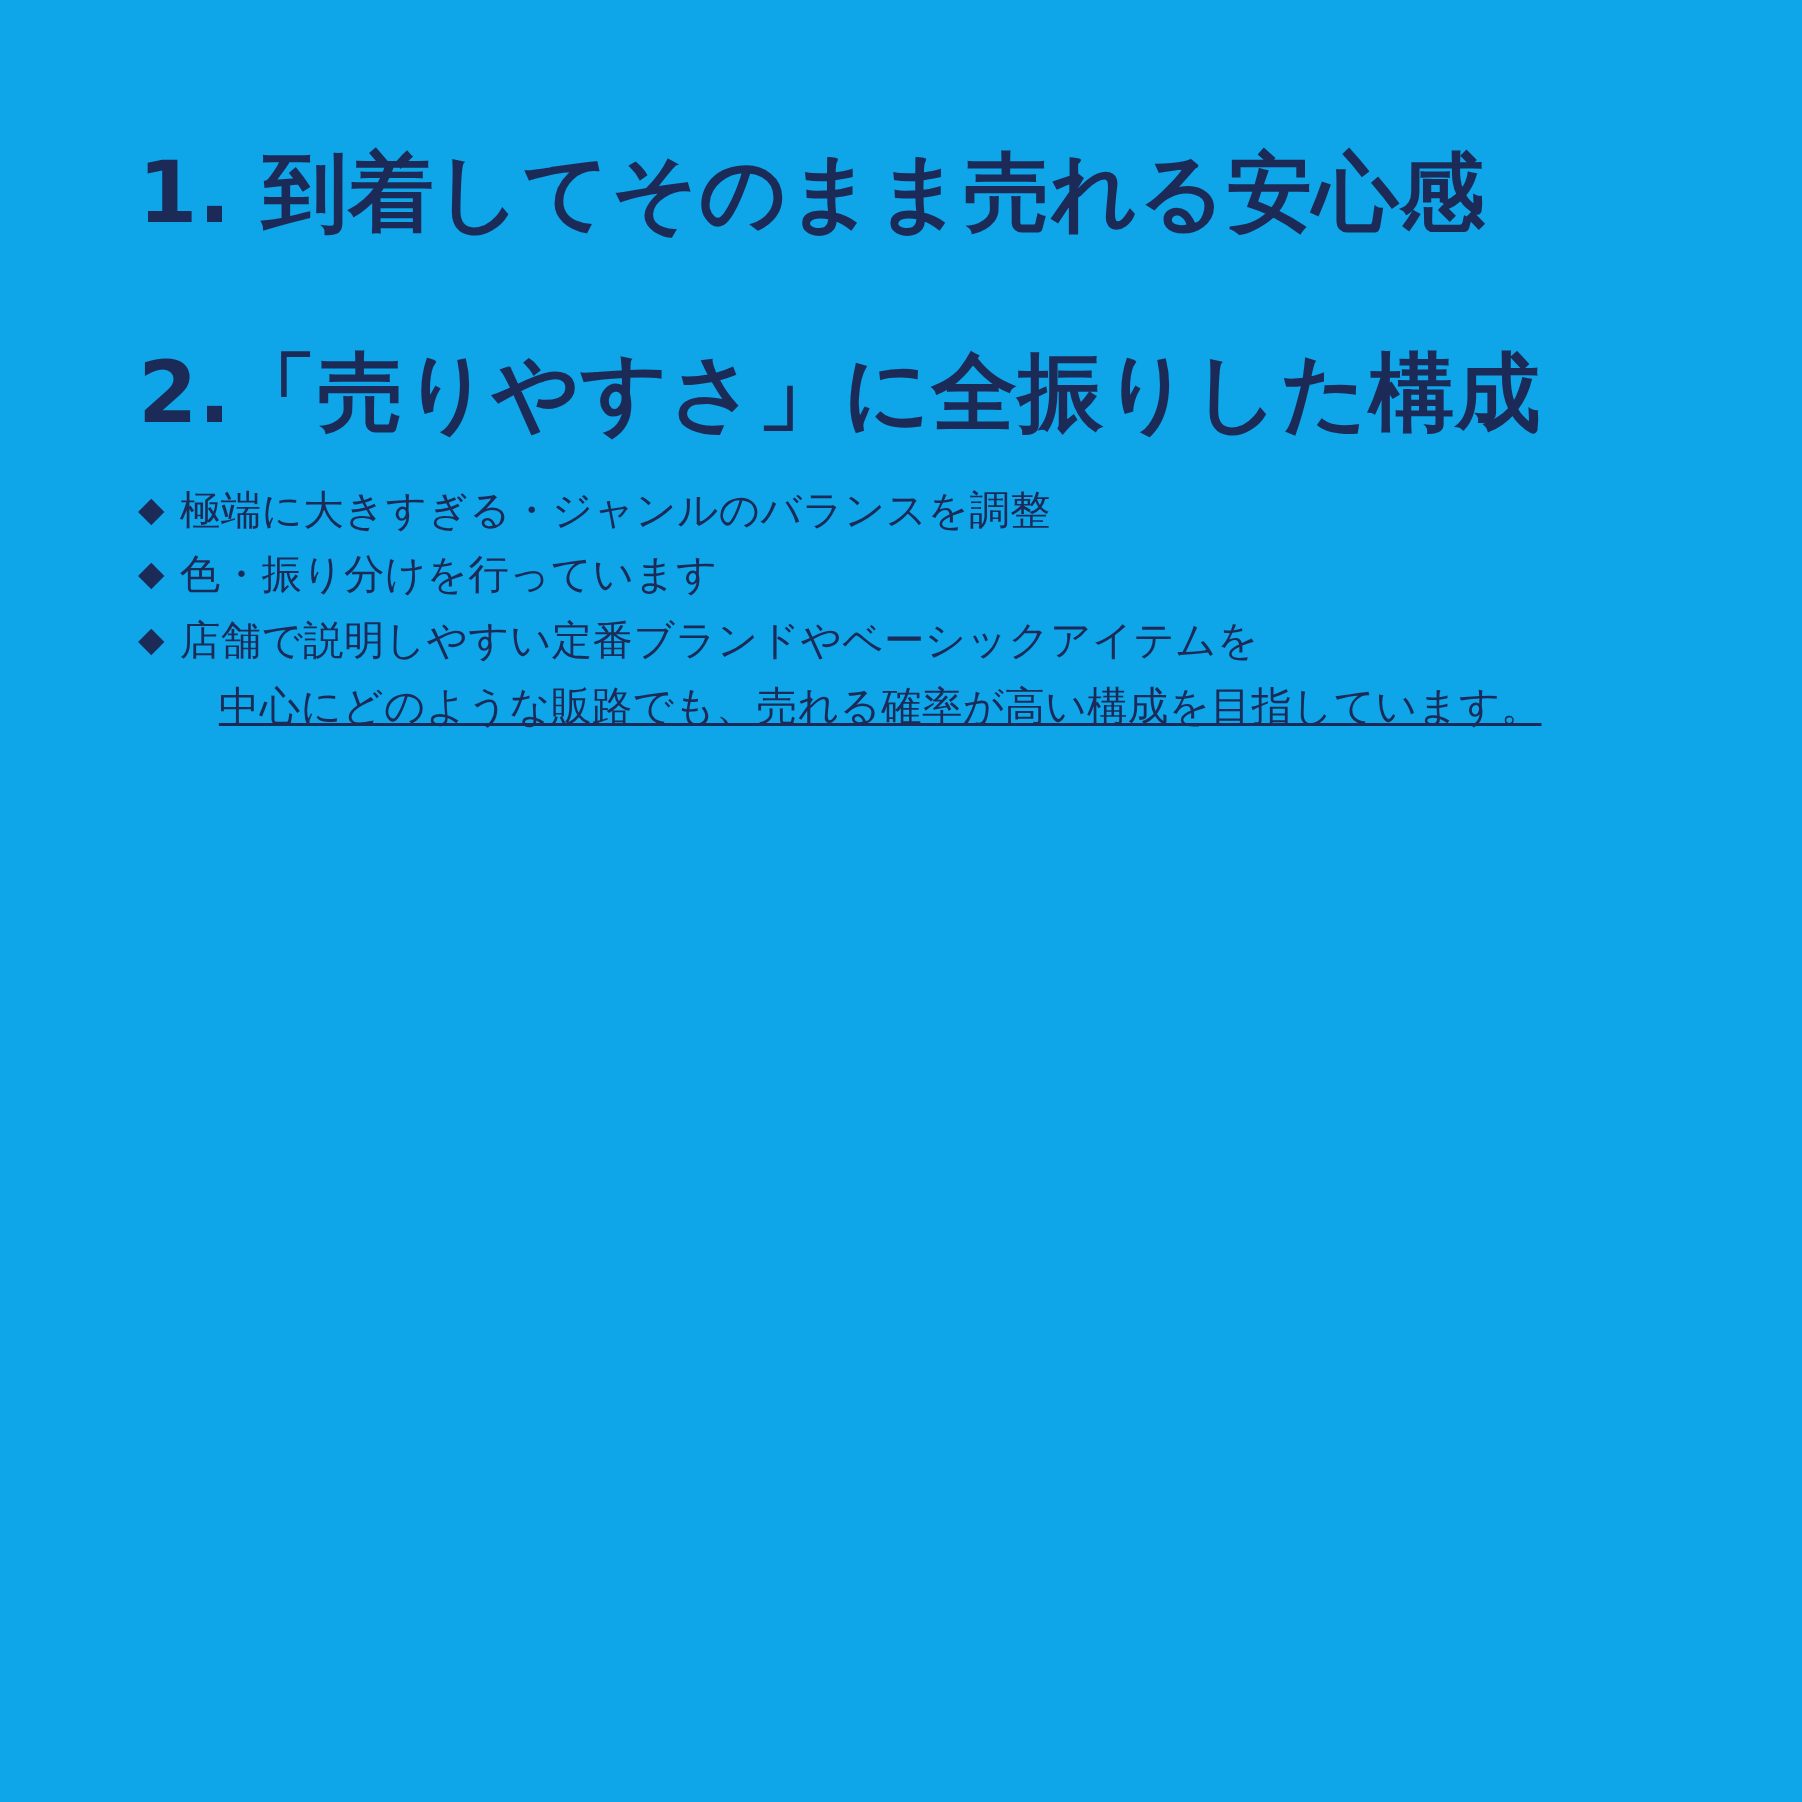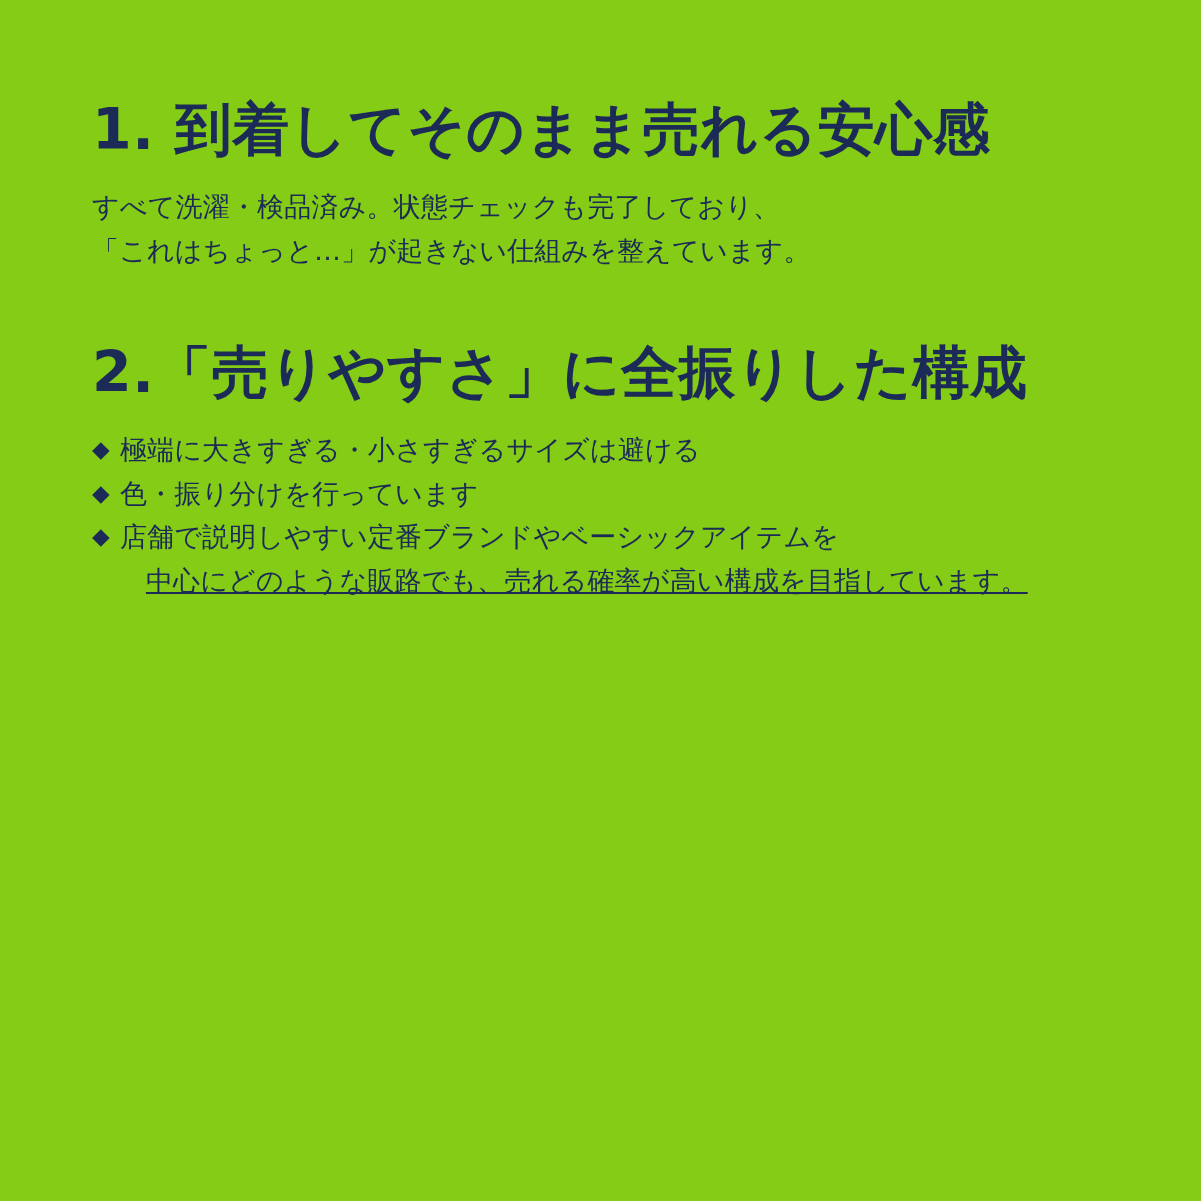--- a/index.html
+++ b/index.html
@@ -12,21 +12,21 @@
     height: 1201px;
     font-family: "DejaVu Sans", "Liberation Sans", sans-serif;
     color: #1b2a57;
     overflow: hidden;
   }
   .page {
     box-sizing: border-box;
     width: 1201px;
     height: 1201px;
     padding: 96px 90px 0 92px;
-    background: #84cc16;
+    background: #0ea5e9;
   }
   .section {
     margin-bottom: 56px;
   }
   .section.sec-1 { margin-bottom: 66px; }
   .section.sec-2 { margin-bottom: 77px; }
   .section.sec-3 { margin-bottom: 0; }
 
   .heading {
     font-size: 57px;
@@ -76,32 +76,28 @@
     display: block;
   }
 </style>
 </head>
 <body>
 
 <div class="page">
 
   <section class="section sec-1">
     <h2 class="heading">1. 到着してそのまま売れる安心感</h2>
-    <div class="para-block">
-      <span class="body-line">すべて洗濯・検品済み。状態チェックも完了しており、</span>
-      <span class="body-line">「これはちょっと…」が起きない仕組みを整えています。</span>
-    </div>
   </section>
 
   <section class="section sec-2">
     <h2 class="heading">2.「売りやすさ」に全振りした構成</h2>
     <ul class="bullet-list">
       <li class="bullet-item">
         <span class="bullet-mark">◆</span>
-        <span class="bullet-text">極端に大きすぎる・小さすぎるサイズは避ける</span>
+        <span class="bullet-text">極端に大きすぎる・ジャンルのバランスを調整</span>
       </li>
       <li class="bullet-item">
         <span class="bullet-mark">◆</span>
         <span class="bullet-text">色・振り分けを行っています</span>
       </li>
       <li class="bullet-item">
         <span class="bullet-mark">◆</span>
         <span class="bullet-text">
           <span>店舗で説明しやすい定番ブランドやベーシックアイテムを</span>
           <span class="bullet-sub">中心にどのような販路でも、売れる確率が高い構成を目指しています。</span>

